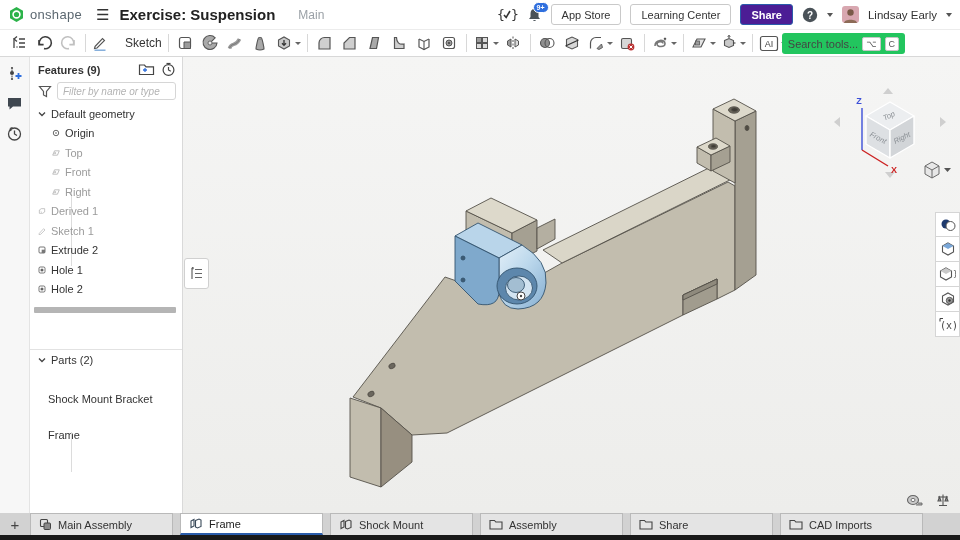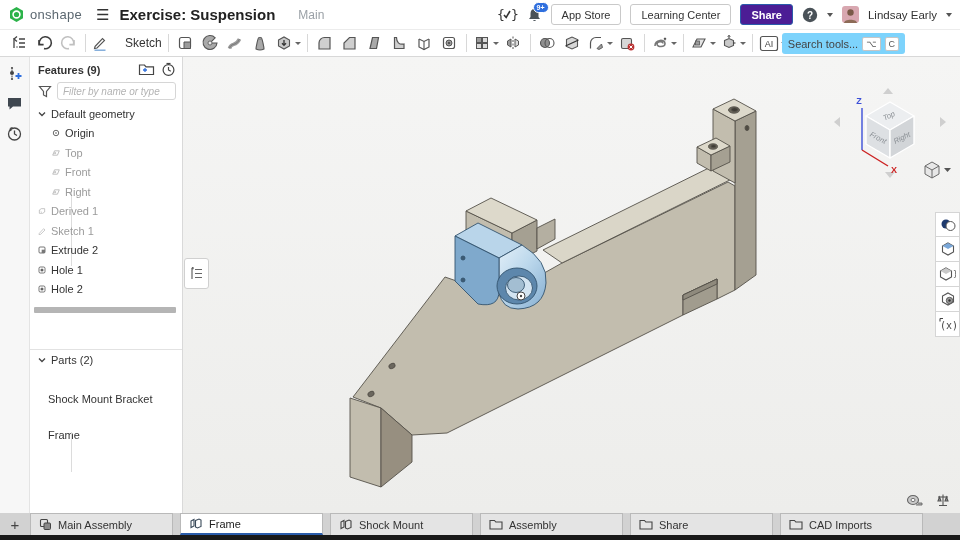--- a/index.html
+++ b/index.html
@@ -22,21 +22,21 @@
   .avatar { width:17px; height:17px; border-radius:3px; overflow:hidden; }
   .user-name { font-size:11.5px; color:#333; }
   .caret { width:0; height:0; border-left:3.5px solid transparent; border-right:3.5px solid transparent; border-top:4px solid #555; display:inline-block; }
 
   
   #toolbar { position:absolute; left:0; top:30px; width:960px; height:27px; background:#fff; border-bottom:1px solid #d8d8d8; display:flex; align-items:center; padding:0 6px; z-index:4; }
   .tb-btn { height:23px; min-width:25px; padding:0 2px; display:flex; align-items:center; justify-content:center; border-radius:3px; cursor:pointer; }
   .tb-sep { width:1px; height:18px; background:#d8d8d8; margin:0 4px; flex:none; }
   .sketch-label { font-size:12px; color:#333; margin-left:17px; }
   .tb-caret { width:0; height:0; border-left:3px solid transparent; border-right:3px solid transparent; border-top:3.5px solid #666; margin-left:2px; }
-  .search-tools { position:absolute; right:55px; top:3px; height:21px; background:#7dd3fc; border-radius:3px; display:flex; align-items:center; padding:0 6px; gap:4px; cursor:text; }
+  .search-tools { position:absolute; right:55px; top:3px; height:21px; background:#22c55e; border-radius:3px; display:flex; align-items:center; padding:0 6px; gap:4px; cursor:text; }
   .search-tools span.q { font-size:11px; color:#444; }
   .key { background:#fff; border:1px solid #c6c6c6; border-radius:2px; font-size:9px; color:#555; padding:0 3px; line-height:12px; }
 
   
   #left-rail { position:absolute; left:0; top:57px; width:30px; height:456px; background:#f7f7f7; border-right:1px solid #e4e4e4; display:flex; flex-direction:column; align-items:center; padding-top:8px; gap:14px; }
   #rail-bottom { position:absolute; left:0; bottom:4px; width:30px; display:flex; justify-content:center; }
 
   
   #features-panel { position:absolute; left:30px; top:57px; width:153px; height:456px; background:#fff; border-right:1px solid #d9d9d9; font-size:11px; color:#333; }
   .fp-header { display:flex; align-items:center; padding:5px 6px 3px 8px; }

